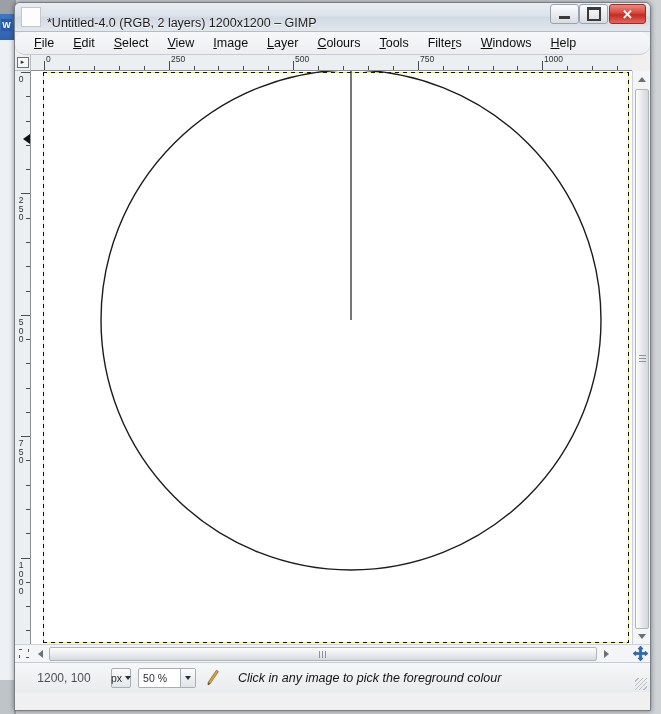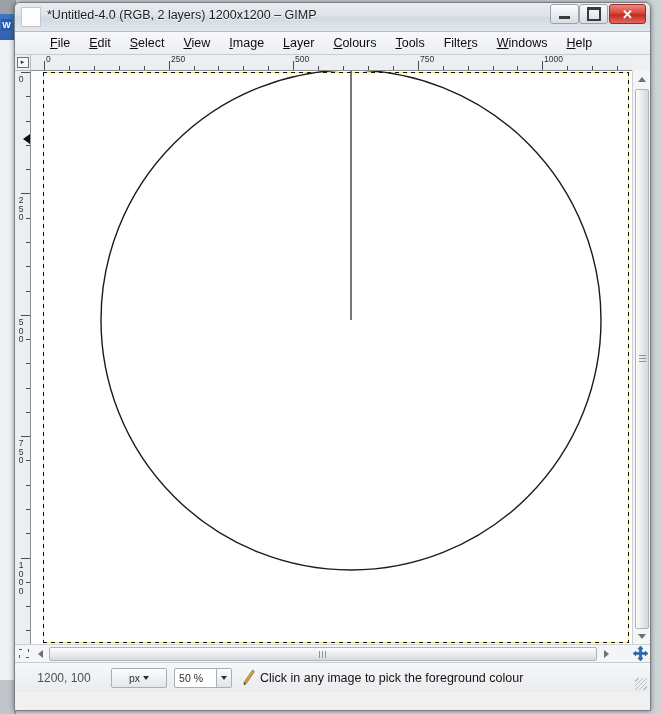--- a/index.html
+++ b/index.html
@@ -53,21 +53,21 @@
     position:relative;height:28px;
     background:linear-gradient(180deg,#e9edf2 0%,#dde3ea 45%,#d2d9e2 52%,#e3e8ef 100%);
     border-bottom:1px solid #b6bcc4;
     border-radius:5px 5px 0 0;
   }
   #title-icon{
     position:absolute;left:6px;top:4px;width:18px;height:18px;
     background:#fdfdfd;border:1px solid #c3c7cc;
   }
   #title-text{
-    position:absolute;left:32px;top:5px;
+    position:absolute;left:32px;top:13px;
     font-size:12.5px;color:#1b1b1b;
     text-shadow:0 1px 0 rgba(255,255,255,.9);
     white-space:nowrap;
   }
   .winbtn{
     position:absolute;top:1px;height:20px;
     border:1px solid #9aa3ad;border-radius:3px;
     box-sizing:border-box;
     display:flex;align-items:center;justify-content:center;
     font-size:11px;color:#2a2a2a;
@@ -81,22 +81,23 @@
   }
   #btn-min .glyph{display:block;width:11px;height:3px;background:#3a3a3a;margin-top:6px;}
   #btn-max .glyph{display:block;width:10px;height:9px;border:2px solid #3a3a3a;border-top-width:3px;}
 
   
   #menubar{
     height:23px;
     background:linear-gradient(180deg,#f7f8fa,#eceef1);
     border-bottom:1px solid #c8ccd1;
     display:flex;align-items:center;
-    padding-left:26px;
+    padding-left:10px;
     box-sizing:border-box;
+    border-radius:10px;
   }
   .menu-item{
     padding:2px 9px;margin-right:1px;
     font-size:12.5px;color:#0d0d0d;
     cursor:default;white-space:nowrap;
   }
   .menu-item u{text-decoration:underline;}
 
   
   #canvas-area{position:relative;height:607px;background:#f0f0f0;}
@@ -221,42 +222,42 @@
     position:relative;height:29px;
     background:linear-gradient(180deg,#f6f7f8,#e9ebee);
     border-top:1px solid #c8ccd1;
     display:flex;align-items:center;
   }
   #pos-label{
     width:82px;text-align:center;font-size:12px;color:#4b4f53;
     margin-left:8px;white-space:nowrap;
   }
   #unit-combo{
-    width:56px;height:20px;margin-left:6px;
+    width:20px;height:20px;margin-left:6px;
     background:linear-gradient(180deg,#fbfcfd,#e4e7ea);
     border:1px solid #a9aeb3;border-radius:2px;box-sizing:border-box;
     display:flex;align-items:center;justify-content:center;gap:3px;
     font-size:10.5px;color:#2b2f33;
   }
   #zoom-combo{
     width:58px;height:20px;margin-left:7px;
     background:#ffffff;border:1px solid #a9aeb3;border-radius:2px;
     box-sizing:border-box;display:flex;align-items:center;
     font-size:10.5px;color:#2b2f33;
   }
   #zoom-value{flex:1;text-align:right;padding-right:13px;}
   #zoom-arrow-box{
     width:14px;height:18px;
     background:linear-gradient(180deg,#fbfcfd,#e0e4e8);
     border-left:1px solid #a9aeb3;
     display:flex;align-items:center;justify-content:center;
   }
   .caret{width:0;height:0;border-left:3.5px solid transparent;border-right:3.5px solid transparent;border-top:4px solid #2b2f33;}
   #status-tool-icon{margin-left:9px;width:16px;height:18px;}
-  #status-msg{margin-left:3px;font-size:12.5px;color:#141414;white-space:nowrap;}
+  #status-msg{margin-left:17px;font-size:12.5px;color:#141414;white-space:nowrap;font-style:italic;}
   #resize-grip{
     position:absolute;right:3px;bottom:2px;width:12px;height:12px;
     background:repeating-linear-gradient(135deg,transparent 0 2px,#b9bec3 2px 3px);
   }
 </style>
 </head>
 <body>
 
 <div id="bg-desktop">
   <div id="bg-window">

